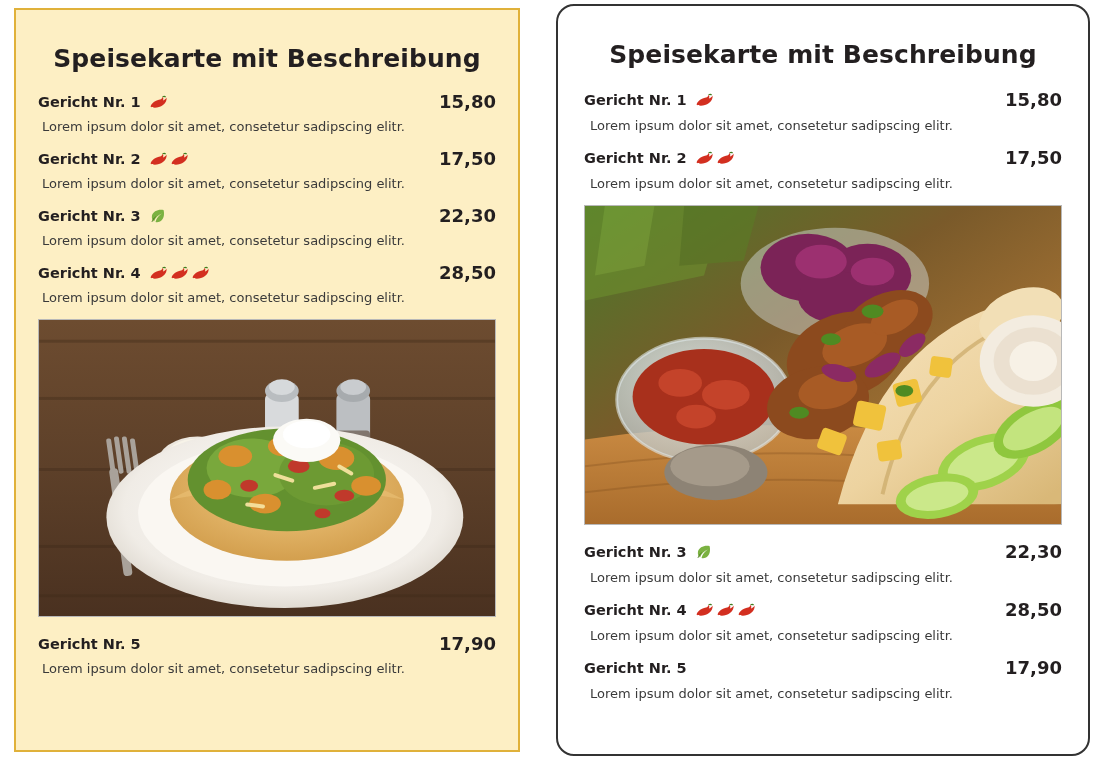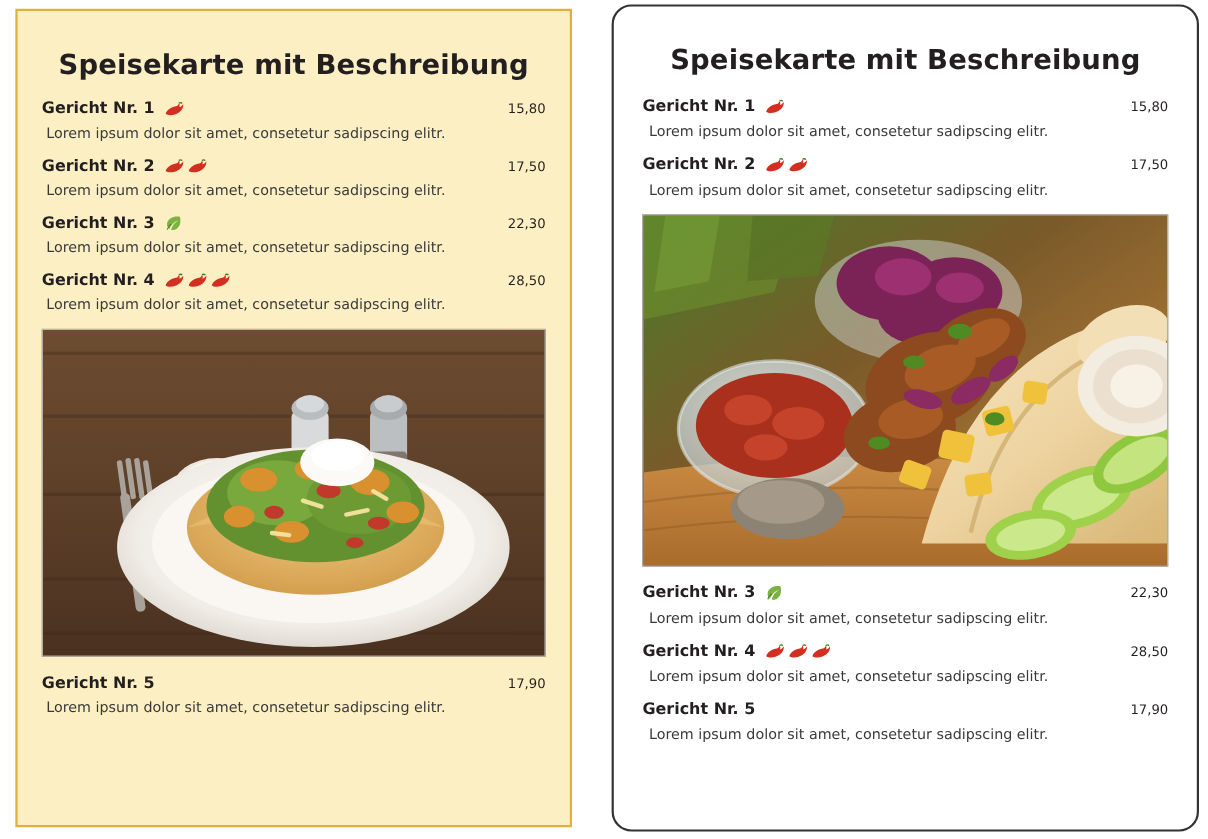--- a/index.html
+++ b/index.html
@@ -92,22 +92,22 @@
     flex-direction: row;
     align-items: center;
     gap: 6px;
   }
   .dish-name {
     font-weight: bold;
     font-size: 14.5px;
     color: #231f20;
   }
   .dish-price {
-    font-weight: normal;
-    font-size: 12px;
+    font-weight: bold;
+    font-size: 18px;
     color: #231f20;
   }
   .dish-desc {
     font-size: 13px;
     color: #3a3a3a;
     margin: 7px 0 14px 4px;
   }
   .menu-card-right .dish-desc {
     margin-left: 6px;
     margin-top: 8px;

